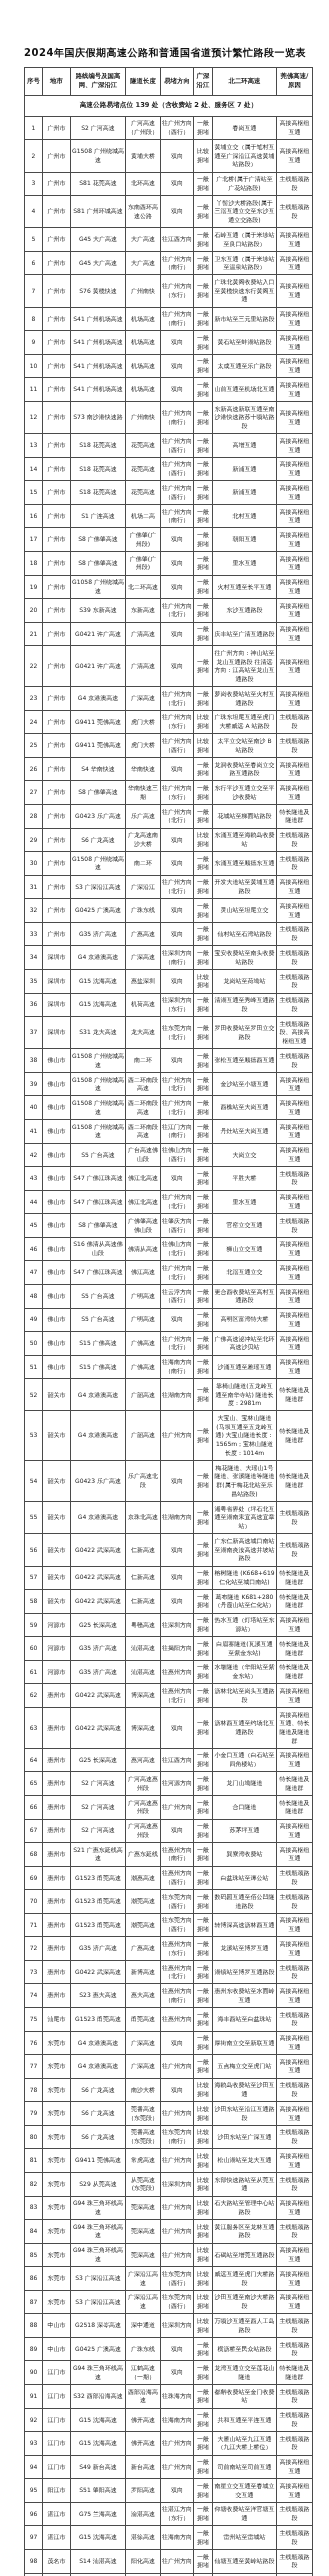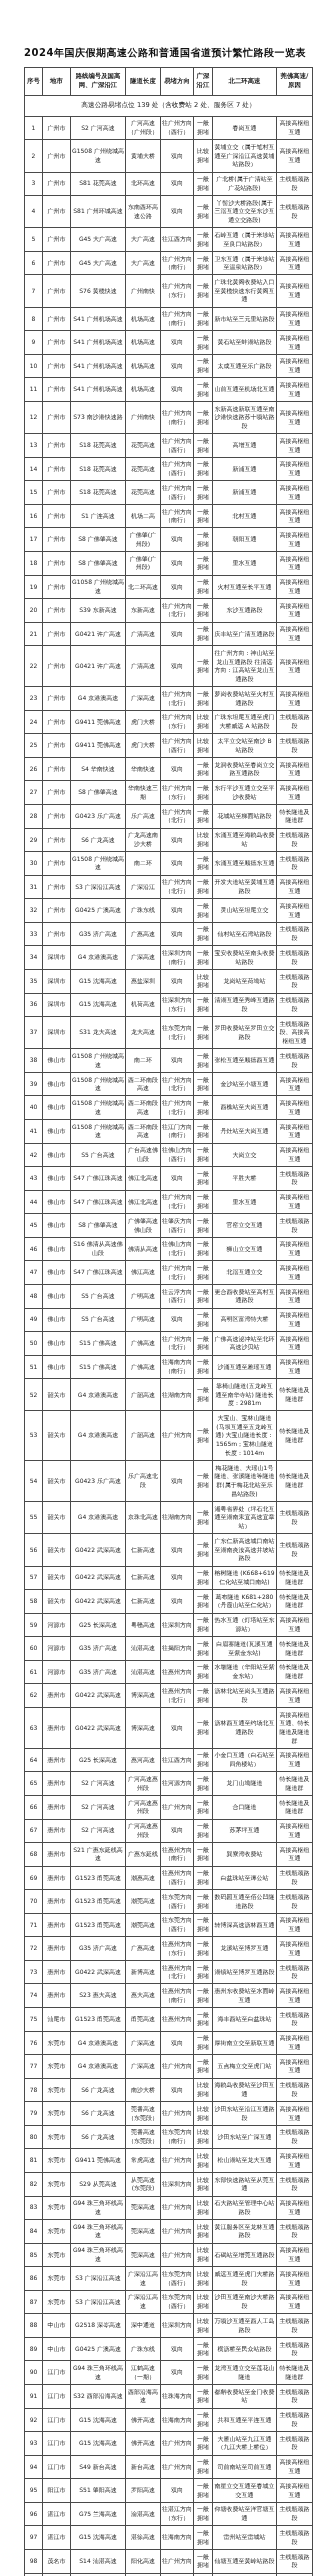--- a/index.html
+++ b/index.html
@@ -40,21 +40,21 @@
     line-height: 1.45;
     word-break: break-all;
     background: #fff;
   }
   table.busy th {
     font-weight: bold;
     font-size: 6.4px;
     padding: 4.1px 1px;
   }
   tr.section-row td {
-    font-weight: normal;
+    font-weight: bold;
     font-size: 6.7px;
     text-align: center;
     padding: 5.2px 2.1px;
   }
 </style>
 </head>
 <body>
 
 <div class="page">
   <div class="title">2024年国庆假期高速公路和普通国省道预计繁忙路段一览表</div>

